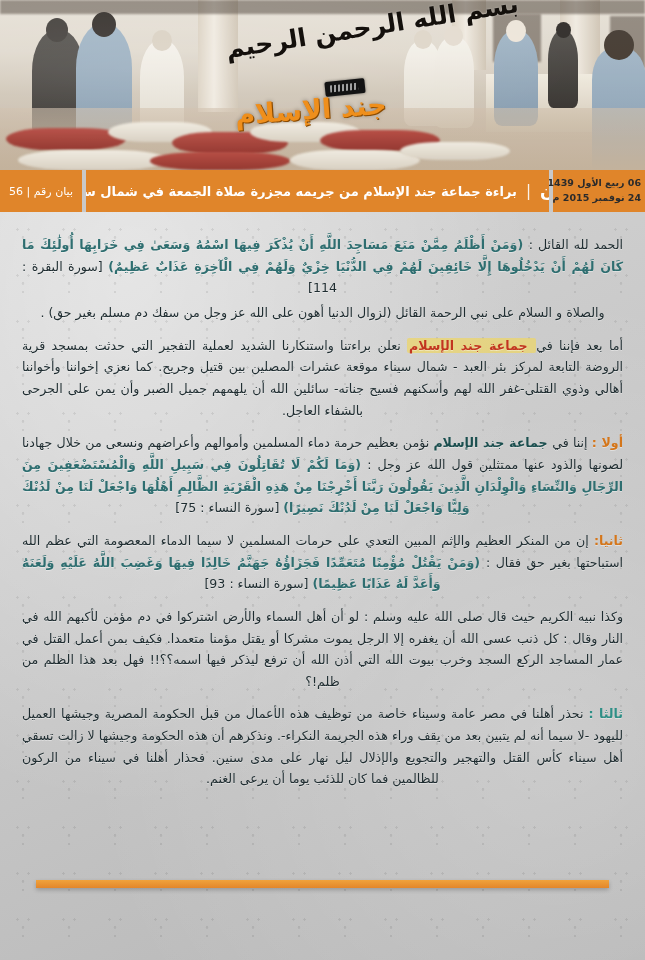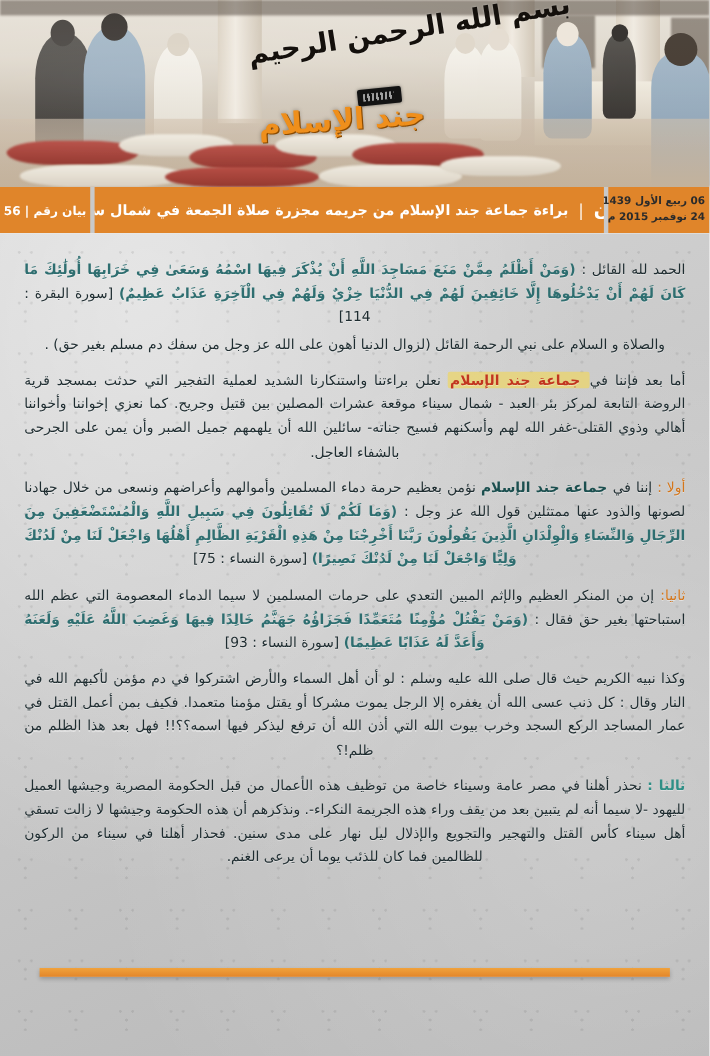--- a/index.html
+++ b/index.html
@@ -136,29 +136,29 @@
     overflow:hidden;
   }
   .hb-main .bayan-word { font-size:17px; }
   .hb-main .sep { opacity:.9; font-weight:normal; font-size:15px; }
   .hb-main .title-txt { font-size:13px; }
 
   .hb-num {
     width:82px;
     color:#ffffff;
     font-size:11px;
-    font-weight:bold;
+    font-weight:normal;
     white-space:nowrap;
   }
 
   
   .body-area {
     position:absolute; top:212px; left:0;
     width:645px; height:748px;
-    background:#ffffff;
+    background:#fef9c3;
     overflow:hidden;
   }
   .bg-texture {
     position:absolute; inset:0;
     background:
       radial-gradient(ellipse at 20% 8%, rgba(255,255,255,.42), transparent 55%),
       radial-gradient(ellipse at 85% 70%, rgba(255,255,255,.22), transparent 60%),
       linear-gradient(155deg,#d6d6d6 0%,#c9c9c9 42%,#bdbdbd 78%,#b6b6b6 100%);
   }
   .bg-watermarks {
@@ -191,21 +191,21 @@
     letter-spacing:.1px;
   }
   .para.tight { margin-bottom:3px; }
 
   .ayah {
     color:#2e6e70;
     font-weight:bold;
   }
   .ordinal {
     color:#d4761b;
-    font-weight:normal;
+    font-weight:bold;
   }
   .ordinal-teal {
     color:#2e8f86;
     font-weight:bold;
   }
   .grp-hl {
     color:#c2351f;
     font-weight:bold;
     background:rgba(238,214,100,.70);
     padding:0 2px;

